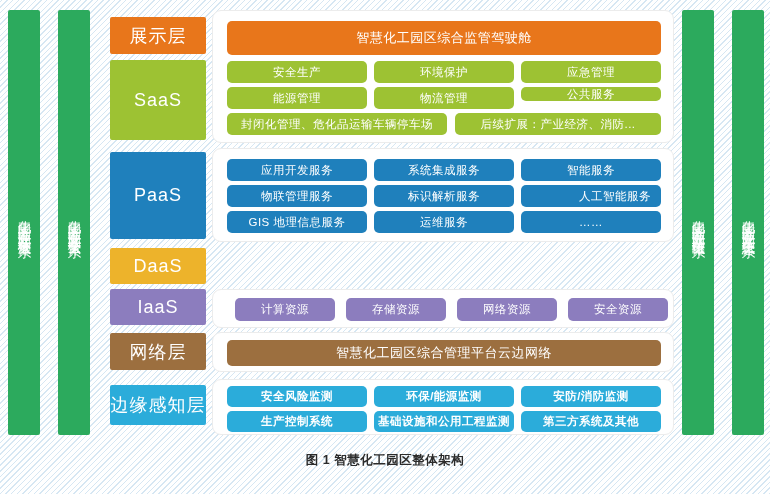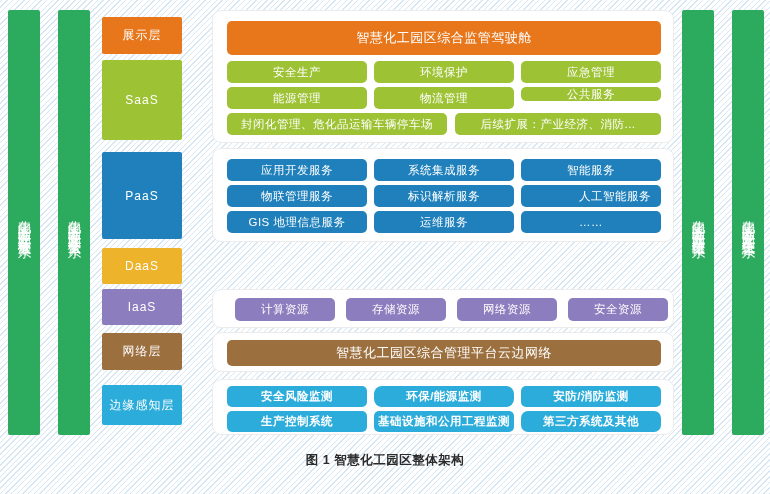--- a/index.html
+++ b/index.html
@@ -42,24 +42,24 @@
     letter-spacing:2px;
     font-weight:400;
   }
   #pillar-l1{left:8px;}
   #pillar-l2{left:58px;}
   #pillar-r1{left:682px;}
   #pillar-r2{left:732px;}
 
   
   .layer-name{
-    position:absolute;left:102px;width:80px;
+    position:absolute;left:110px;width:96px;
     color:#ffffff;
     display:flex;align-items:center;justify-content:center;
-    font-size:12px;
+    font-size:18px;
     letter-spacing:1px;
   }
   
   .panel{
     position:absolute;left:212px;width:462px;
     background:#ffffff;
     border:1px solid #ececec;
     border-radius:9px;
     box-sizing:border-box;
   }
@@ -154,23 +154,23 @@
     <div class="chip c-iaas" style="left:244px;top:8px;width:100px;height:23px;">网络资源</div>
     <div class="chip c-iaas" style="left:355px;top:8px;width:100px;height:23px;">安全资源</div>
   </div>
 
   <div class="panel" style="top:332px;height:40px;">
     <div class="chip banner c-net" style="left:14px;top:7px;width:434px;height:26px;">智慧化工园区综合管理平台云边网络</div>
   </div>
 
   <div class="panel" style="top:379px;height:56px;font-weight:bold;">
     <div class="chip c-edge" style="left:14px;top:6px;width:140px;height:21px;">安全风险监测</div>
-    <div class="chip c-edge" style="left:161px;top:6px;width:140px;height:21px;border-radius:8px;">环保/能源监测</div>
+    <div class="chip c-edge" style="left:161px;top:6px;width:140px;height:21px;">环保/能源监测</div>
     <div class="chip c-edge" style="left:308px;top:6px;width:140px;height:21px;">安防/消防监测</div>
 
     <div class="chip c-edge" style="left:14px;top:31px;width:140px;height:21px;">生产控制系统</div>
     <div class="chip c-edge" style="left:161px;top:31px;width:140px;height:21px;">基础设施和公用工程监测</div>
-    <div class="chip c-edge" style="left:308px;top:31px;width:140px;height:21px;border-radius:7px;">第三方系统及其他</div>
+    <div class="chip c-edge" style="left:308px;top:31px;width:140px;height:21px;">第三方系统及其他</div>
   </div>
 
 </div>
 
 <div id="caption">图 1 智慧化工园区整体架构</div>
 
 </body></html>

